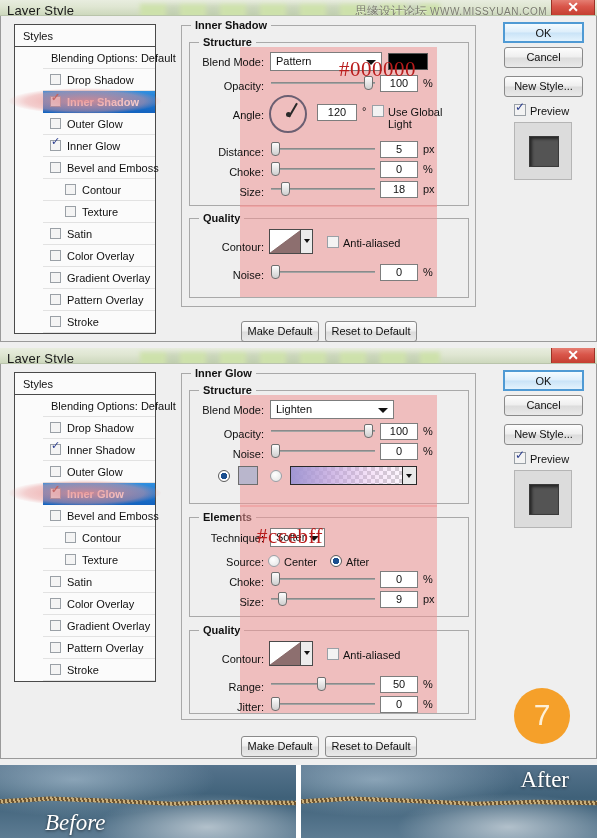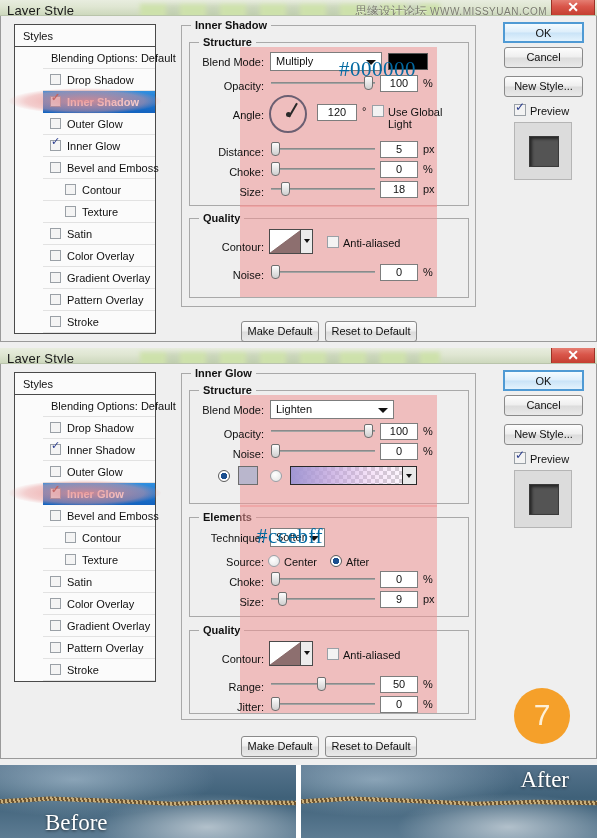--- a/index.html
+++ b/index.html
@@ -229,21 +229,21 @@
     font-size: 11px; color: #111; text-align: center; line-height: 19px;
   }
   .btn.primary {
     border: 2px solid #4f9ad4; border-radius: 0;
     background: linear-gradient(to bottom, #f4fbff 0%, #ddeefb 48%, #c9e3f7 52%, #e4f3fd 100%);
   }
 
   .hexnote {
     position: absolute;
     font-family: "Liberation Serif", serif;
-    font-size: 21px; color: #0369a1; letter-spacing: .5px;
+    font-size: 21px; color: #b91c1c; letter-spacing: .5px;
   }
 
   .preview-thumb {
     position: absolute; width: 58px; height: 58px;
     background: #dcdcdc; border: 1px solid #b5b5b5;
   }
   .preview-thumb .inner {
     position: absolute; left: 14px; top: 13px; width: 30px; height: 31px;
     background: #545454; border: 1px solid #3a3a3a;
     box-shadow: inset 2px 2px 3px rgba(0,0,0,.55);
@@ -270,21 +270,21 @@
     background: repeating-linear-gradient(72deg, #c9ae7a 0 2px, #6b5330 2px 4px);
     border-radius: 4px;
     clip-path: polygon(0 40%, 18% 8%, 38% 30%, 58% 62%, 78% 42%, 100% 52%, 100% 96%, 78% 86%, 58% 100%, 38% 74%, 18% 52%, 0 84%);
     box-shadow: 0 1px 2px rgba(0,0,0,.45);
   }
   .photo .caption {
     position: absolute; color: #fff;
     font-family: "Liberation Serif", serif; font-size: 23px;
     text-shadow: 0 1px 3px rgba(0,0,0,.6);
   }
-  .photo .caption.bl { left: 45px; bottom: 2px; }
+  .photo .caption.bl { left: 45px; bottom: 2px; font-style: italic; }
   .photo .caption.tr { right: 28px; top: 2px; }
 </style>
 </head>
 <body>
 
 <div class="page">
 
   <div class="win" style="top:0;height:348px;">
     <div class="titlebar">
       <div class="blur"></div>
@@ -345,21 +345,21 @@
 
       <div class="grp" style="left:180px;top:9px;width:295px;height:282px;">
         <span class="legend">Inner Shadow</span>
 
         <div class="grp" style="left:7px;top:16px;width:280px;height:164px;">
           <span class="legend">Structure</span>
           <div class="hl" style="left:50px;top:4px;width:197px;height:160px;"></div>
 
           <span class="lbl" style="left:-4px;top:13px;width:78px;">Blend Mode:</span>
           <div class="combo" style="left:80px;top:9px;width:112px;">
-            <span>Multiply</span>
+            <span>Pattern</span>
             <span class="arw"></span>
           </div>
           <div class="swatch-black" style="left:198px;top:10px;"></div>
 
           <span class="lbl" style="left:-4px;top:37px;width:78px;">Opacity:</span>
           <div class="slider" style="left:81px;top:33px;width:104px;">
             <div class="track"></div>
             <div class="thumb" style="left:93px;"></div>
           </div>
           <div class="field" style="left:190px;top:32px;width:38px;">100</div>

